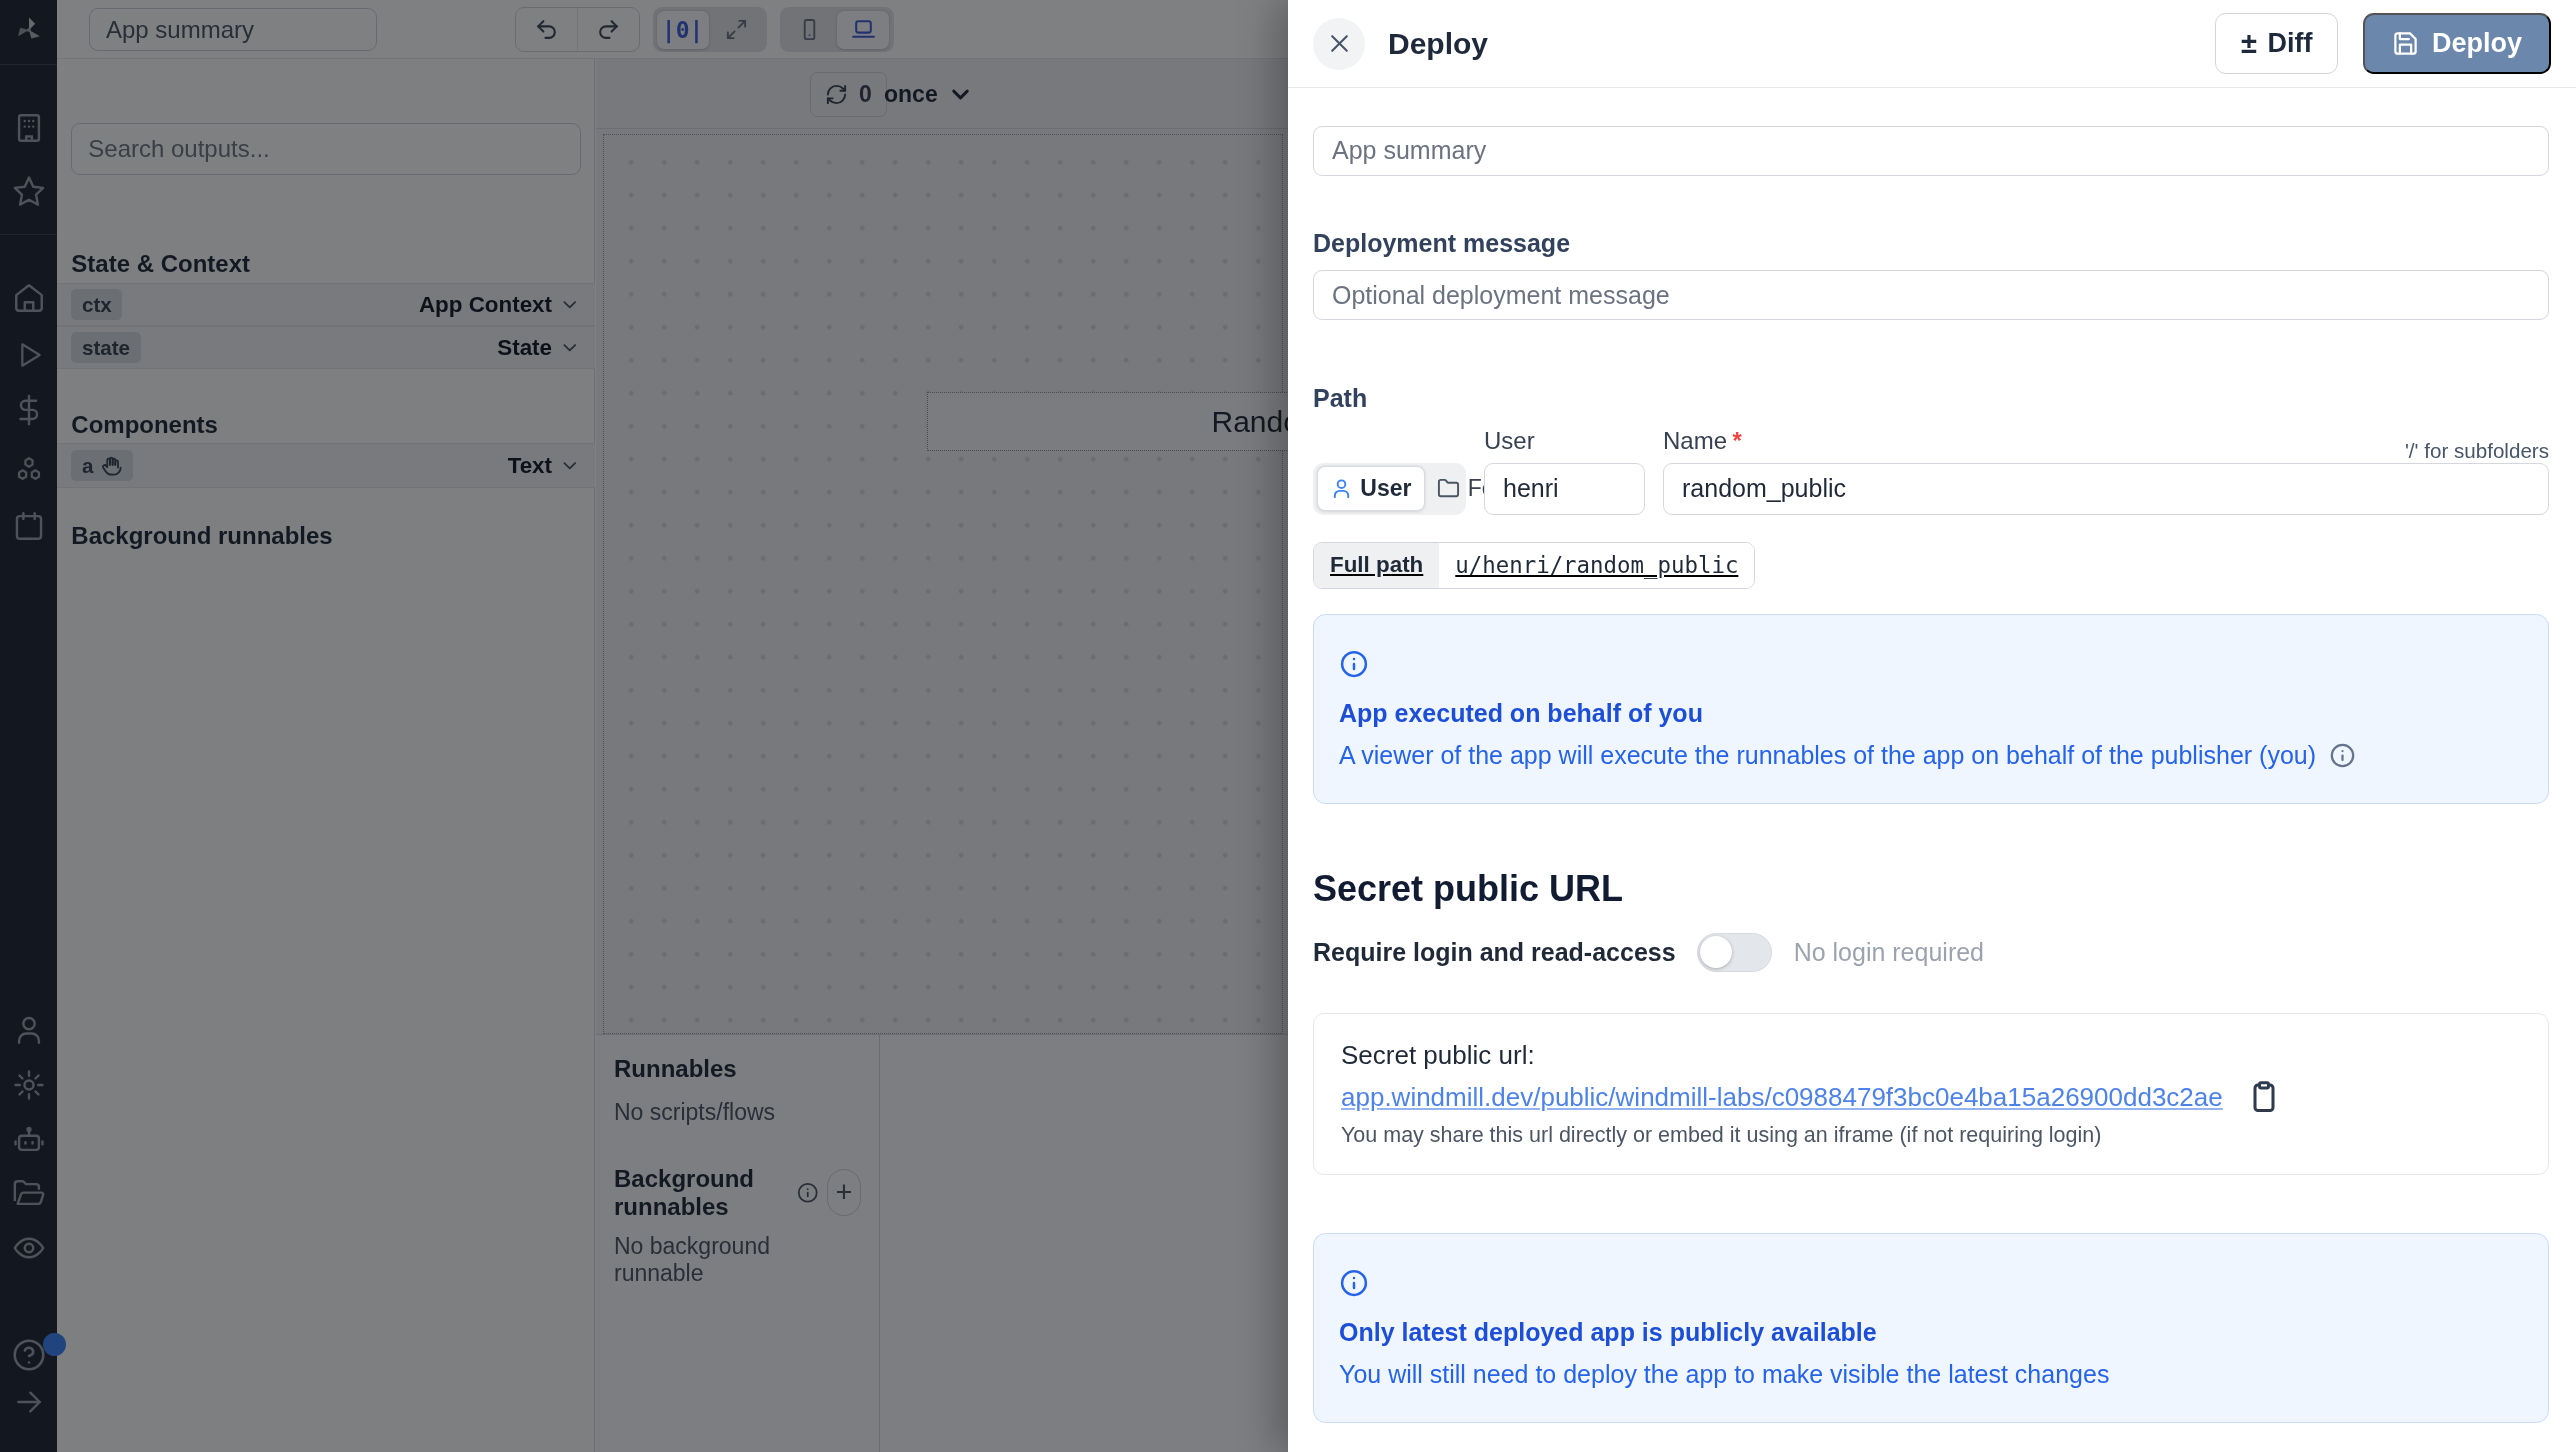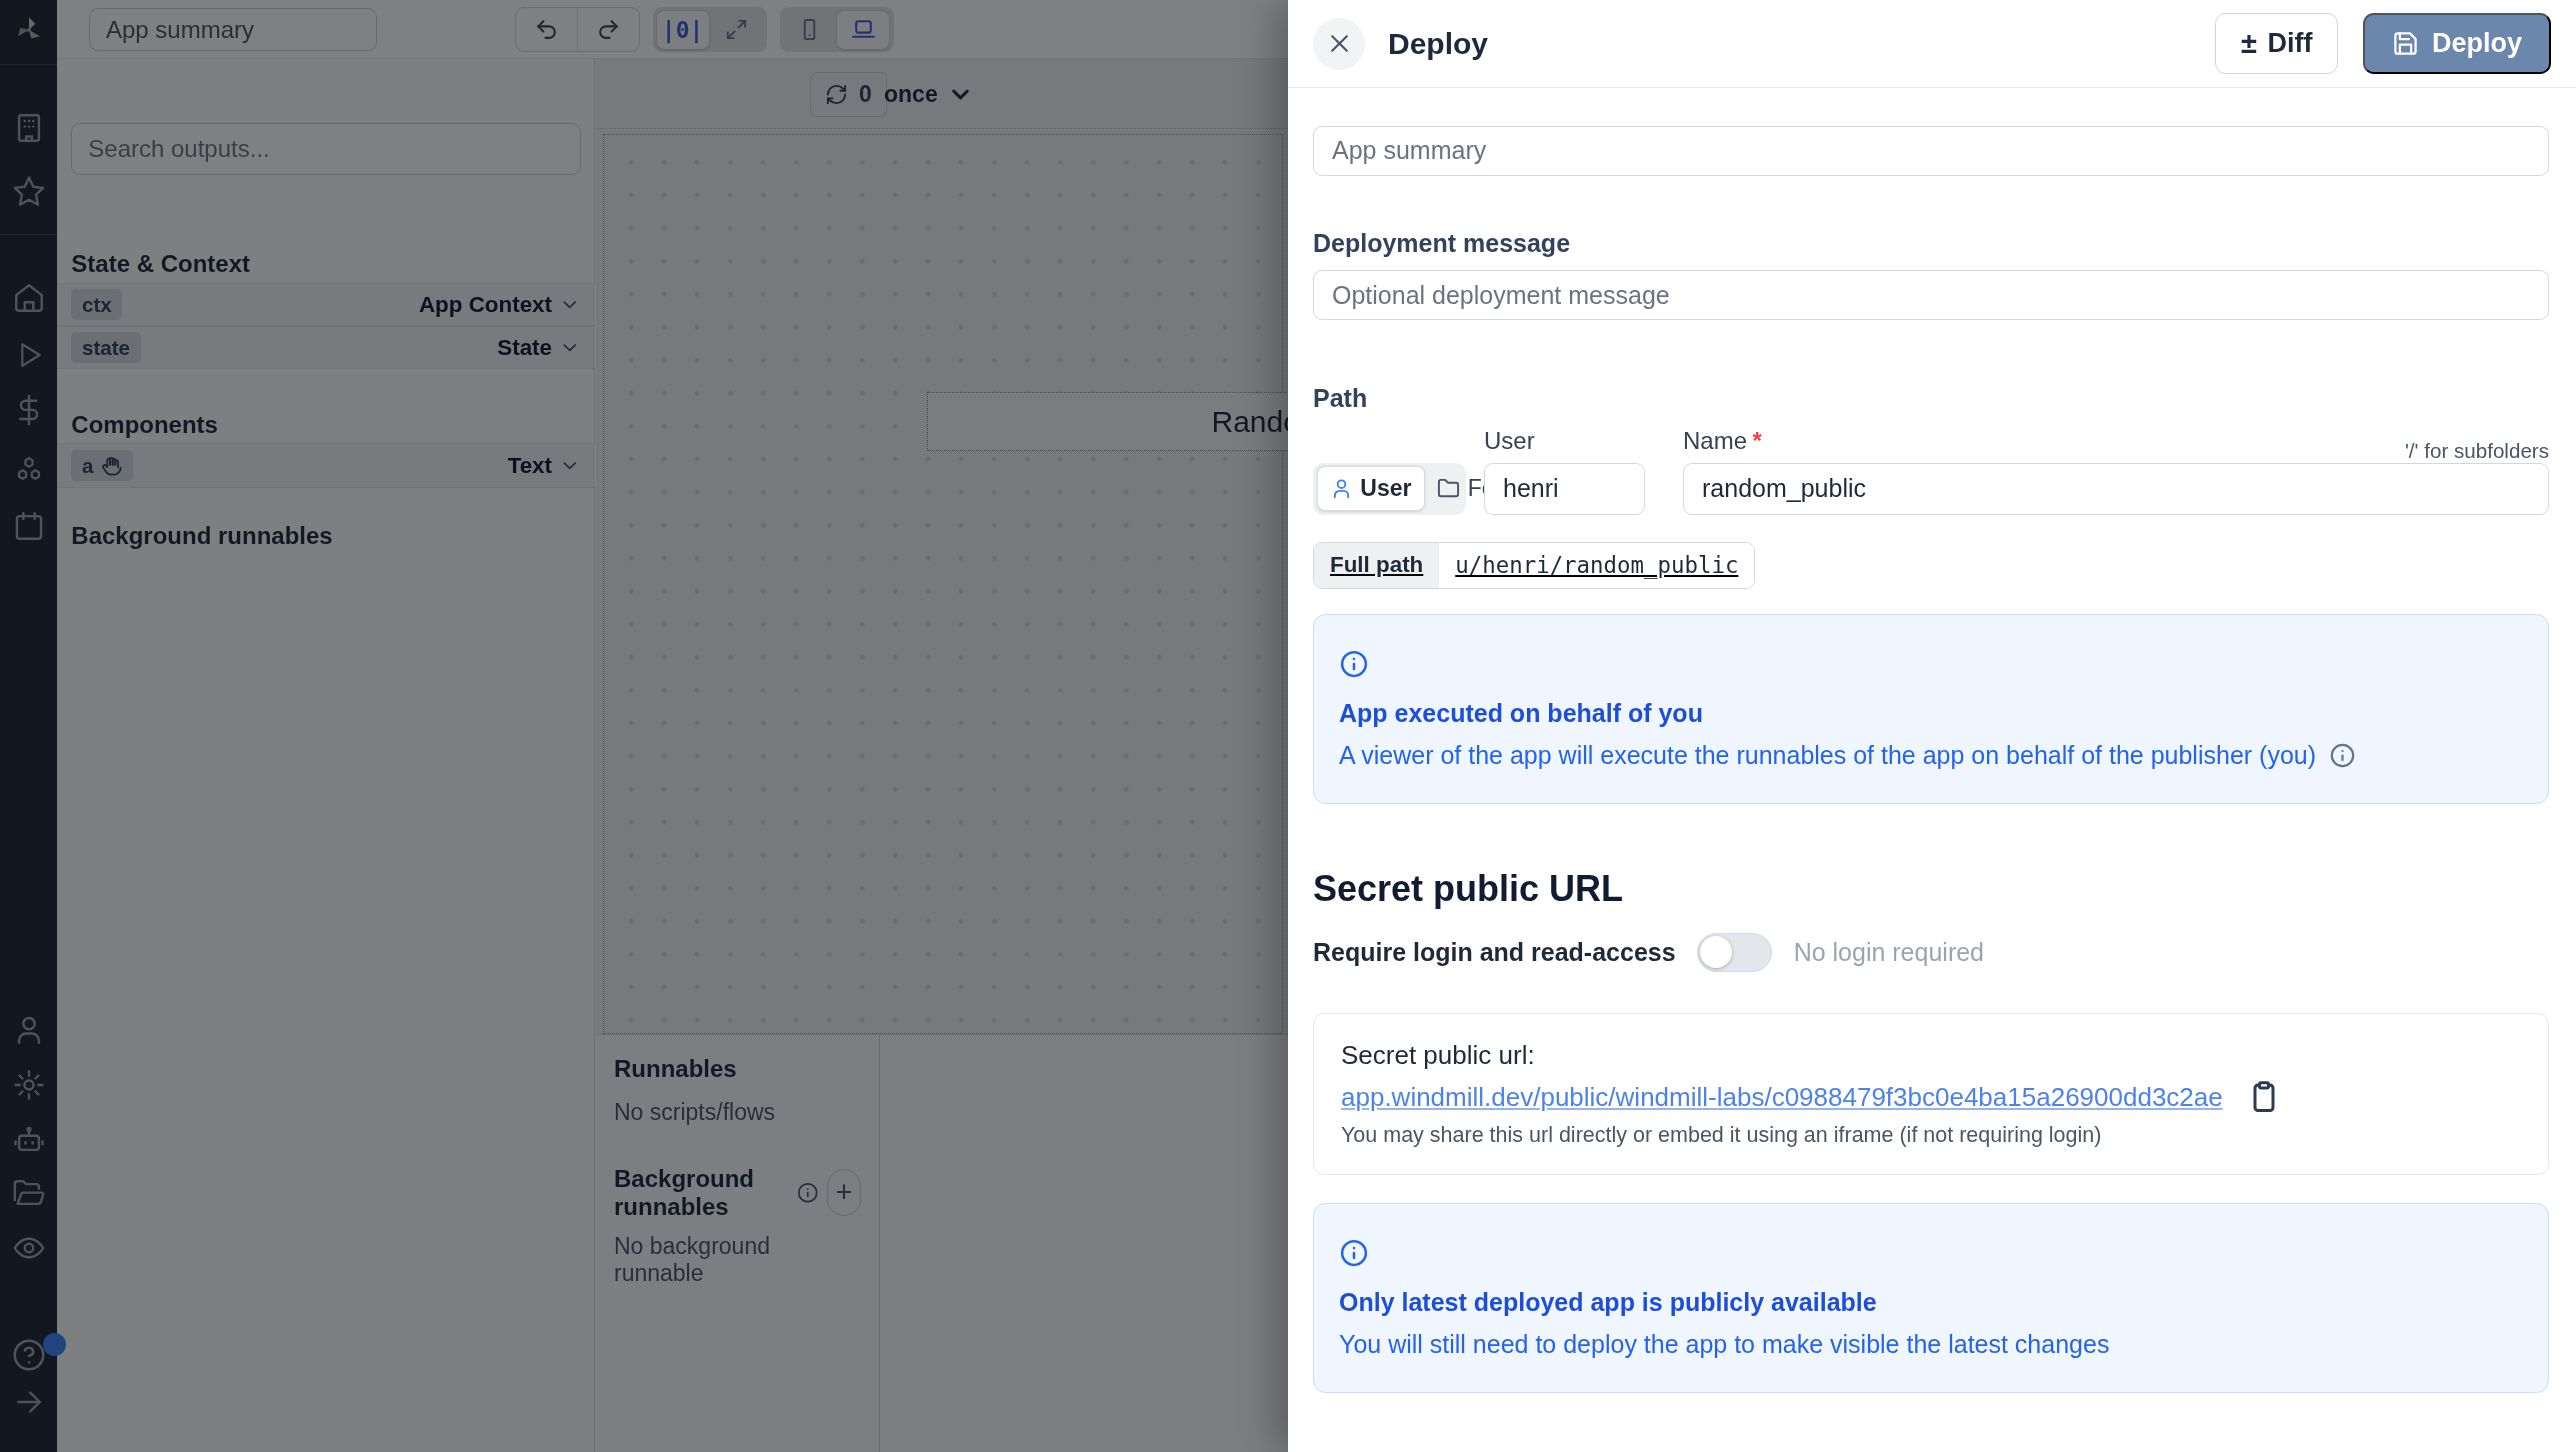--- a/index.html
+++ b/index.html
@@ -113,31 +113,31 @@
   .pg-label { font-size:24px; color:#374151; line-height:30px; margin-bottom:7.2px; }
   .req { color:#ef4444; font-weight:700; margin-left:5.4px; }
   .hint { font-size:20.6px; color:#475569; }
   .owner-toggle { width:153px; background:#eef0f2; border-radius:10.7px; padding:3.6px;
     display:flex; height:52px; }
   .ot-opt { display:flex; align-items:center; gap:7.2px; padding:0 12.5px; border-radius:8px;
     font-size:23px; color:#374151; }
   .ot-opt.active { background:#fff; border:1.8px solid #d8dce1;
     box-shadow:0 0.9px 2.7px rgba(0,0,0,.12); color:#1f2937; font-weight:600; }
   .col-user { width:161px; }
-  .col-name { flex:1;margin-left:20px; }
+  .col-name { flex:1; }
   .name-lblrow { display:flex; justify-content:space-between; align-items:flex-end; }
   .fullpath { margin-top:27px; display:inline-flex; border:1.8px solid #d3d7dd;
     border-radius:9px; overflow:hidden; height:47px; align-items:stretch;text-decoration:underline; }
   .fp-key { background:#eef0f2; font-size:22.4px; font-weight:700; color:#1f2937;
     display:flex; align-items:center; padding:0 16px; }
   .fp-val { background:#fff; font-family:"DejaVu Sans Mono", monospace; font-size:22.4px;
     color:#1f2937; display:flex; align-items:center; padding:0 16px; }
   .infobox { margin-top:25px; background:#eff6ff; border:1.8px solid #c8dcf8;
     border-radius:12.5px; padding:32px 25px; display:flex; gap:18px;flex-direction:column; }
-  .infobox.second { margin-top:28px; }
+  .infobox.second { margin-top:58px; }
   .info-ic { color:#2563eb; flex:0 0 auto; margin-top:1.8px; }
   .ib-title { font-size:25px; line-height:32px; font-weight:700; color:#1d4ed8; }
   .ib-body { font-size:25px; line-height:32px; color:#2563eb; margin-top:10.7px;
     display:flex; align-items:center; gap:12.5px; }
   .ib-body .tail-ic { color:#64748b; }
   .h2 { margin-top:63px; font-size:36px; line-height:43px; font-weight:800; color:#111c33; }
   .toggle-row { margin-top:23px; display:flex; align-items:center; gap:21.5px; }
   .toggle-label { font-size:25px; font-weight:600; color:#1f2937; }
   .switch { width:75px; height:39px; border-radius:19.7px; background:#e3e6ea;
     border:1.8px solid #d7dbe0; position:relative; }

